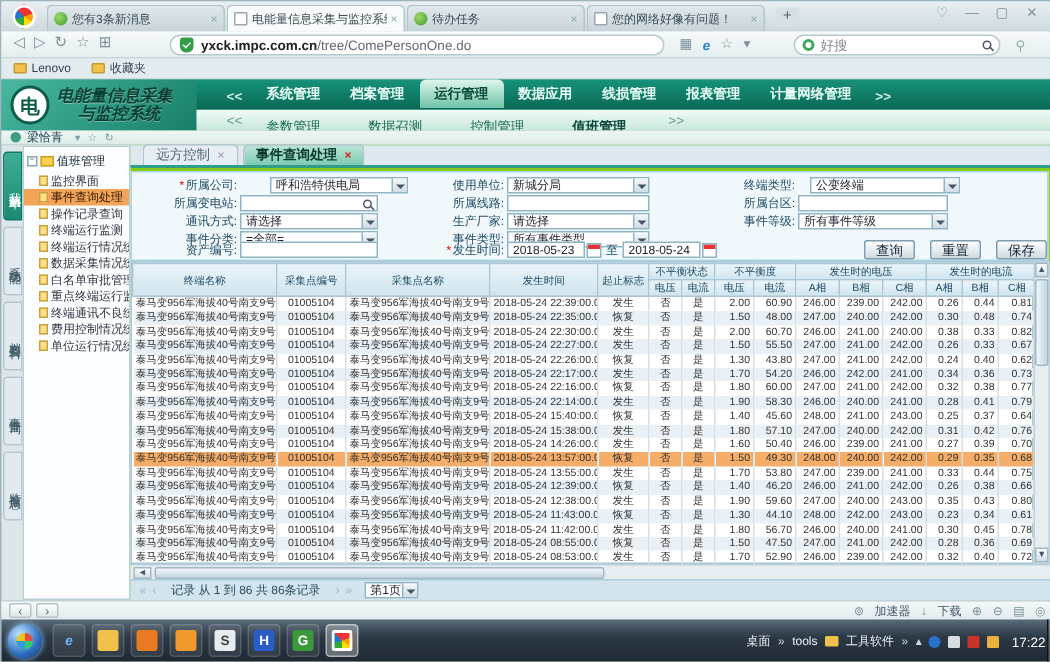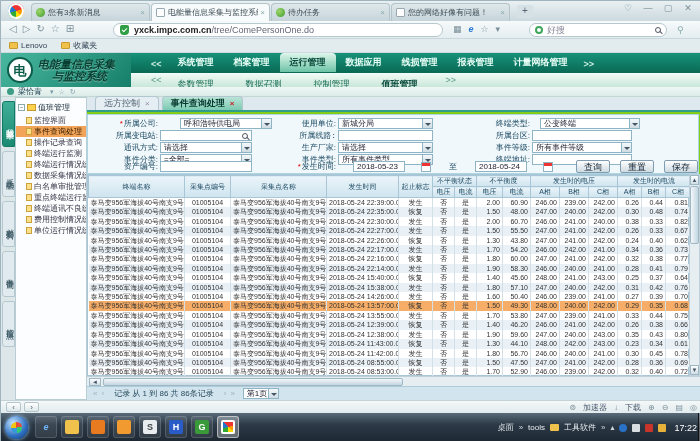--- a/index.html
+++ b/index.html
@@ -428,21 +428,21 @@
       </div>
 
       <div class="frow" style="left:2px;top:15px;">
         <span class="flabel" style="width:68px;">所属变电站:</span>
         <span class="inp" style="width:92px;margin-left:2px;">
             <span style="flex:1"></span>
             <span class="mag" style="margin-right:3px;"></span>
           </span>
       </div>
       <div class="frow" style="left:186px;top:15px;">
-        <span class="flabel" style="width:62px;font-family:Liberation Mono, monospace;">所属线路:</span>
+        <span class="flabel" style="width:62px;">所属线路:</span>
         <span class="inp" style="width:95px;margin-left:2px;"></span>
       </div>
       <div class="frow" style="left:380px;top:15px;">
         <span class="flabel" style="width:62px;">所属台区:</span>
         <span class="inp" style="width:100px;margin-left:2px;"></span>
       </div>
 
       <div class="frow" style="left:2px;top:27px;">
         <span class="flabel" style="width:68px;">通讯方式:</span>
         <span class="sel" style="width:92px;margin-left:2px;">
@@ -472,30 +472,26 @@
             <span class="sarrow"></span>
           </span>
       </div>
       <div class="frow" style="left:186px;top:39px;">
         <span class="flabel" style="width:62px;">事件类型:</span>
         <span class="sel" style="width:95px;margin-left:2px;">
             <span>所有事件类型</span>
             <span class="sarrow"></span>
           </span>
       </div>
-      <div class="frow" style="left:380px;top:39px;">
-        <span class="flabel" style="width:62px;">终端地址:</span>
-        <span class="inp" style="width:100px;margin-left:2px;"></span>
-      </div>
 
       <div class="frow" style="left:2px;top:46px;">
         <span class="flabel" style="width:68px;">资产编号:</span>
         <span class="inp" style="width:92px;margin-left:2px;"></span>
       </div>
-      <div class="frow" style="left:186px;top:46px;gap:15px;">
+      <div class="frow" style="left:186px;top:46px;">
         <span class="flabel" style="width:62px;"><span class="req">*</span><span>发生时间:</span></span>
         <span class="inp" style="width:52px;margin-left:2px;">2018-05-23</span>
         <span class="cal"></span>
         <span class="joiner">至</span>
         <span class="inp" style="width:52px;">2018-05-24</span>
         <span class="cal"></span>
       </div>
       <span class="fbtn" style="left:488px;top:45px;">查询</span>
       <span class="fbtn" style="left:532px;top:45px;">重置</span>
       <span class="fbtn" style="left:576px;top:45px;">保存</span>

